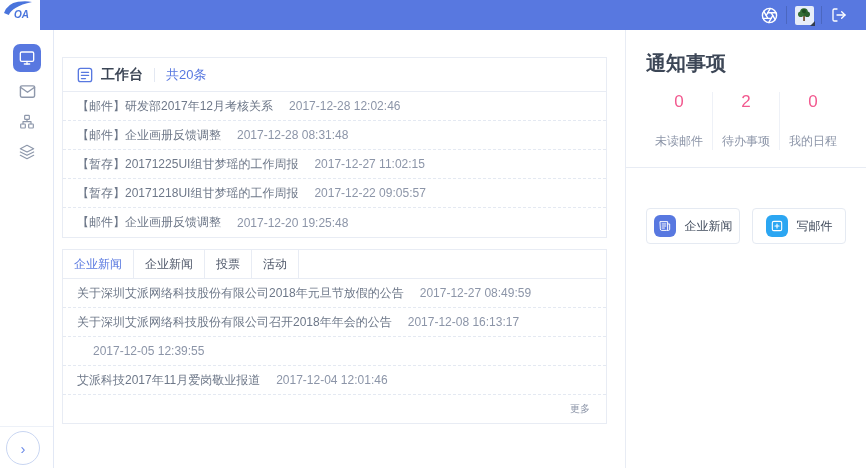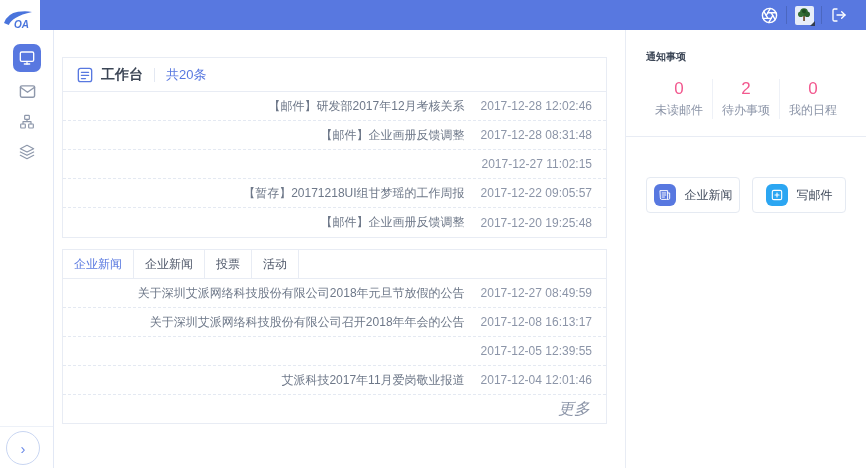--- a/index.html
+++ b/index.html
@@ -6,21 +6,21 @@
     --primary:#5878E0; --link:#4D7BF3; --pink:#F2598F; --cyan:#2BA6F2;
     --text-dark:#3C4656; --text-gray:#6E7889; --text-light:#8C95A8; --border:#E8ECF4;
   }
   *{margin:0;padding:0;box-sizing:border-box;}
   html,body{background:#fff;}
   body{font-family:"Liberation Sans","DejaVu Sans",sans-serif;}
   .screen{position:relative;width:866px;height:468px;background:#fff;overflow:hidden;}
 
   
   .topbar{position:absolute;left:0;top:0;width:866px;height:30px;background:var(--primary);}
-  .logo-box{position:absolute;left:0;top:0;width:40px;height:30px;background:#fff;display:flex;align-items:flex-end;justify-content:center;}
+  .logo-box{position:absolute;left:0;top:0;width:40px;height:30px;background:#fff;display:flex;align-items:flex-start;justify-content:center;}
   .topbar-right{position:absolute;right:0;top:0;height:30px;display:flex;align-items:center;padding-right:10px;}
   .tb-item{display:flex;align-items:center;justify-content:center;width:34px;height:30px;cursor:pointer;}
   .tb-sep{width:1px;height:18px;background:rgba(0,0,0,0.14);}
   .avatar{position:relative;width:19px;height:19px;border-radius:2px;background:#E6EDF9;display:flex;align-items:center;justify-content:center;overflow:visible;}
   .avatar .caret{position:absolute;right:-1px;bottom:-1px;width:0;height:0;border-left:5px solid transparent;border-bottom:5px solid #323C4E;}
 
   
   .sidebar{position:absolute;left:0;top:30px;bottom:0;width:54px;background:#fff;border-right:1px solid #E2E8F5;}
   .side-item{width:54px;display:flex;justify-content:center;cursor:pointer;}
   .side-item .icon-wrap{display:flex;align-items:center;justify-content:center;}
@@ -34,39 +34,39 @@
 
   
   .main{position:absolute;left:62px;top:30px;width:545px;}
   .card{background:#fff;border:1px solid var(--border);}
   .card.workbench{margin-top:27px;}
   .card.announce{margin-top:11px;}
   .card-header{height:34px;display:flex;align-items:center;padding:0 14px;border-bottom:1px solid var(--border);}
   .card-header .title{font-size:14px;font-weight:bold;color:var(--text-dark);margin-left:8px;}
   .hdr-sep{width:1px;height:14px;background:#E3E8F2;margin:0 11px;}
   .count{font-size:13px;color:var(--primary);}
-  .row{height:29px;display:flex;align-items:center;justify-content:flex-end;padding:0 14px;border-bottom:1px dashed #E4E9F2;cursor:pointer;}
+  .row{height:29px;display:flex;align-items:center;justify-content:flex-start;padding:0 14px;border-bottom:1px dashed #E4E9F2;cursor:pointer;}
   .row:last-child{border-bottom:none;}
   .row .rtitle{font-size:12px;color:var(--text-gray);white-space:nowrap;overflow:hidden;text-overflow:ellipsis;}
   .row .rtime{font-size:12px;color:var(--text-light);white-space:nowrap;margin-left:16px;}
   .tabs{display:flex;height:29px;border-bottom:1px solid var(--border);}
   .tab{display:flex;align-items:center;justify-content:center;padding:0 11px;font-size:12px;color:#4D5668;border-right:1px solid var(--border);cursor:pointer;}
   .tab.active{color:var(--primary);}
   .more-row{height:28px;display:flex;align-items:center;justify-content:flex-end;padding:0 16px;}
-  .more-link{font-size:16px;color:var(--text-light);cursor:pointer;font-style:italic;}
+  .more-link{font-size:10px;color:var(--text-light);cursor:pointer;}
 
   
   .right-panel{position:absolute;left:625px;top:30px;right:0;bottom:0;border-left:1px solid var(--border);background:#fff;}
   .rp-section{padding:20px 20px 0 20px;}
-  .rp-title{font-size:10px;font-weight:bold;color:var(--text-dark);font-family:Liberation Mono, monospace;}
+  .rp-title{font-size:20px;font-weight:bold;color:var(--text-dark);font-family:Liberation Mono, monospace;}
   .stats{display:flex;margin-top:15px;padding-bottom:17px;}
   .stat{flex:1;text-align:center;cursor:pointer;}
   .stat + .stat{border-left:1px solid #EEF1F7;}
   .stat-value{font-size:17px;color:var(--pink);}
-  .stat-label{font-size:12px;color:var(--text-light);margin-top:3px;}
+  .stat-label{font-size:12px;color:var(--text-light);margin-top:21px;}
   .rp-divider{border-bottom:1px solid var(--border);}
   .quick-head{display:flex;align-items:center;justify-content:space-between;margin-top:10px;}
   .add-link{font-size:12px;color:var(--link);cursor:pointer;}
   .quick-buttons{display:flex;gap:12px;margin-top:20px;}
   .quick-btn{width:97px;height:36px;border:1px solid #E5EAF2;border-radius:4px;background:#fff;display:flex;align-items:center;justify-content:center;gap:9px;cursor:pointer;}
   .qicon{width:22px;height:22px;border-radius:6px;display:flex;align-items:center;justify-content:center;}
   .qicon.news{background:var(--primary);}
   .qicon.compose{background:var(--cyan);}
   .qlabel{font-size:12px;color:#404B5C;}
   svg{display:block;}
@@ -178,20 +178,21 @@
       </div>
       <div class="row">
         <span class="rtitle">【邮件】研发部2017年12月考核关系</span>
         <span class="rtime">2017-12-28 12:02:46</span>
       </div>
       <div class="row">
         <span class="rtitle">【邮件】企业画册反馈调整</span>
         <span class="rtime">2017-12-28 08:31:48</span>
       </div>
       <div class="row">
+        <span class="rtitle">【暂存】20171225UI组甘梦瑶的工作周报</span>
         <span class="rtime">2017-12-27 11:02:15</span>
       </div>
       <div class="row">
         <span class="rtitle">【暂存】20171218UI组甘梦瑶的工作周报</span>
         <span class="rtime">2017-12-22 09:05:57</span>
       </div>
       <div class="row">
         <span class="rtitle">【邮件】企业画册反馈调整</span>
         <span class="rtime">2017-12-20 19:25:48</span>
       </div>

